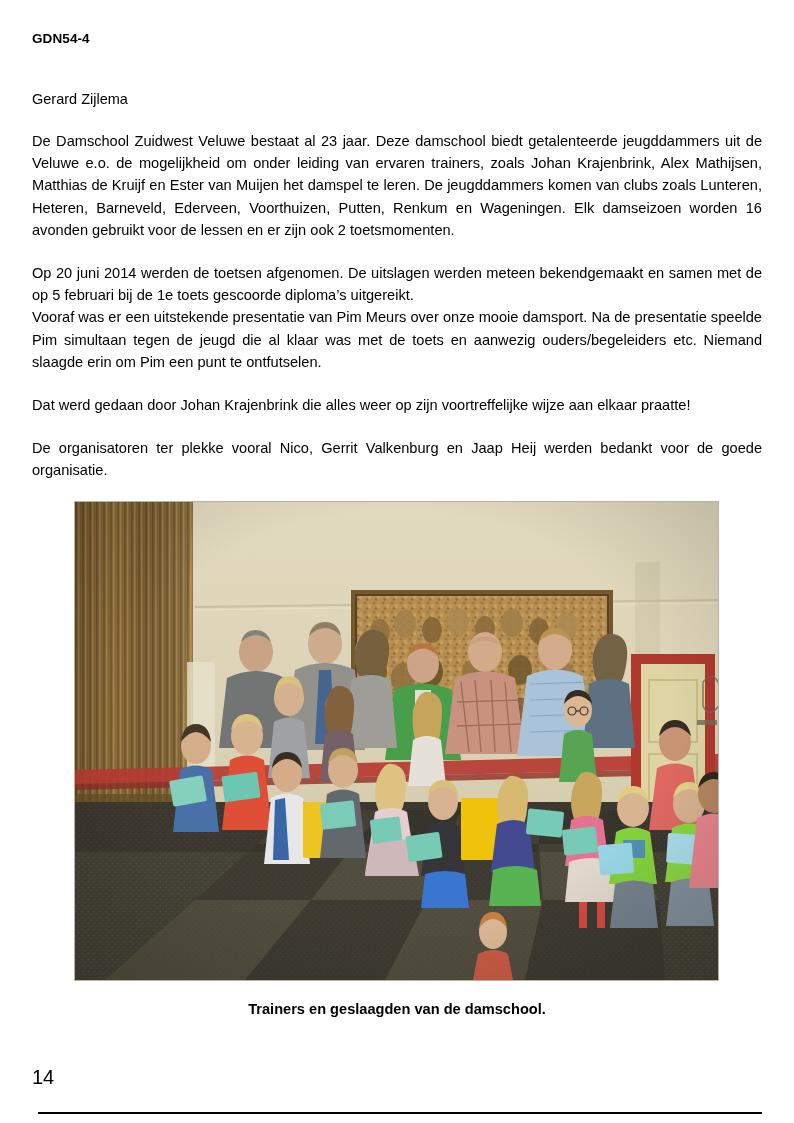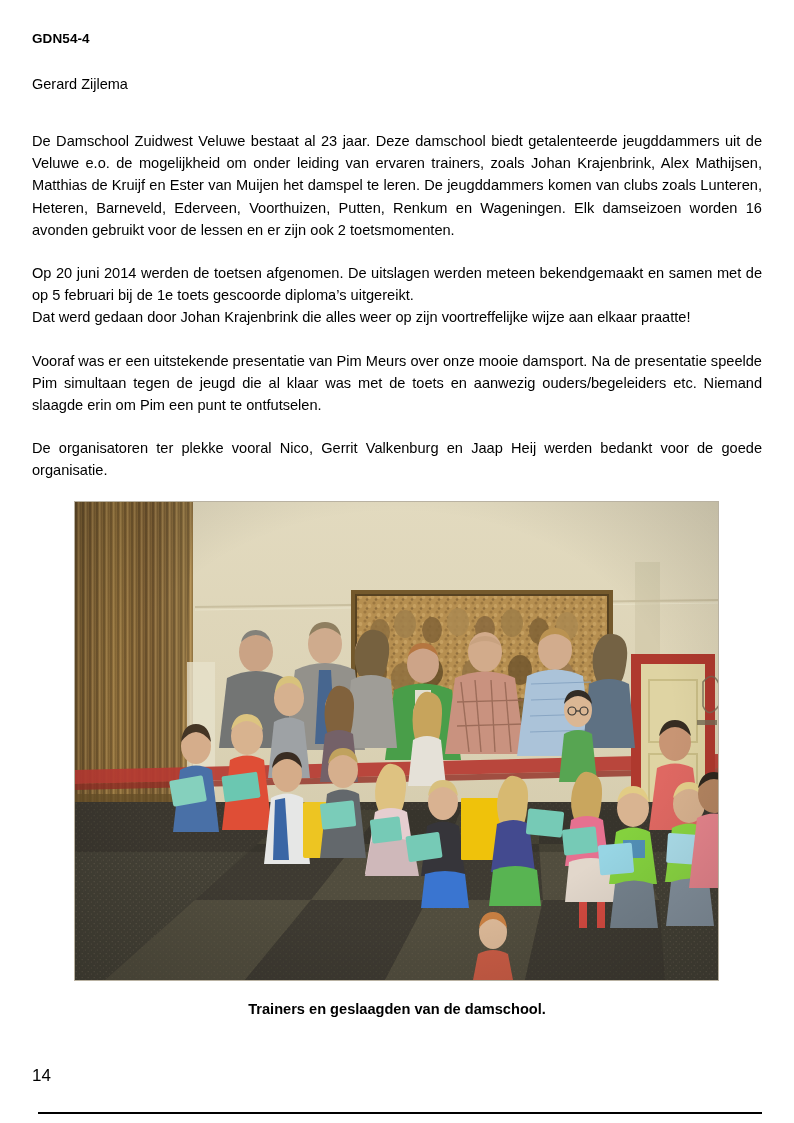--- a/index.html
+++ b/index.html
@@ -37,21 +37,21 @@
     left: 32px;
     top: 60px;
     font-size: 21.5px;
     font-weight: bold;
     letter-spacing: -0.1px;
     white-space: nowrap;
   }
   .article-author {
     position: absolute;
     left: 32px;
-    top: 76px;
+    top: 91px;
     font-size: 14.5px;
     font-weight: normal;
   }
 
   
   .body-col {
     position: absolute;
     left: 32px;
     top: 130px;
     width: 730px;
@@ -87,21 +87,21 @@
     text-align: center;
     font-size: 14.6px;
     font-weight: bold;
   }
 
   
   .page-number {
     position: absolute;
     left: 32px;
     top: 1066px;
-    font-size: 17px;
+    font-size: 20px;
   }
   .footer-rule {
     position: absolute;
     left: 38px;
     top: 1112px;
     width: 724px;
     height: 2px;
     background: #000000;
   }
 </style>
@@ -109,22 +109,22 @@
 <body>
 
 <div class="page">
 
   <div class="issue-code">GDN54-4</div>
   <div class="article-author">Gerard Zijlema</div>
 
   <div class="body-col">
     <p class="para">De Damschool Zuidwest Veluwe bestaat al 23 jaar. Deze damschool biedt getalenteerde jeugddammers uit de Veluwe e.o. de mogelijkheid om onder leiding van ervaren trainers, zoals Johan Krajenbrink, Alex Mathijsen, Matthias de Kruijf en Ester van Muijen het damspel te leren. De jeugddammers komen van clubs zoals Lunteren, Heteren, Barneveld, Ederveen, Voorthuizen, Putten, Renkum en Wageningen. Elk damseizoen worden 16 avonden gebruikt voor de lessen en er zijn ook 2 toetsmomenten.</p>
     <p class="para tight">Op 20 juni 2014 werden de toetsen afgenomen. De uitslagen werden meteen bekendgemaakt en samen met de op 5 februari bij de 1e toets gescoorde diploma’s uitgereikt.</p>
+    <p class="para">Vooraf was er een uitstekende presentatie van Pim Meurs over onze mooie damsport. Na de presentatie speelde Pim simultaan tegen de jeugd die al klaar was met de toets en aanwezig ouders/begeleiders etc. Niemand slaagde erin om Pim een punt te ontfutselen.</p>
     <p class="para">Dat werd gedaan door Johan Krajenbrink die alles weer op zijn voortreffelijke wijze aan elkaar praatte!</p>
-    <p class="para">Vooraf was er een uitstekende presentatie van Pim Meurs over onze mooie damsport. Na de presentatie speelde Pim simultaan tegen de jeugd die al klaar was met de toets en aanwezig ouders/begeleiders etc. Niemand slaagde erin om Pim een punt te ontfutselen.</p>
     <p class="para">De organisatoren ter plekke vooral Nico, Gerrit Valkenburg en Jaap Heij werden bedankt voor de goede organisatie.</p>
   </div>
 
   <div class="photo-frame">
     <svg class="photo-svg" viewBox="0 0 643 478" preserveAspectRatio="none">
       <defs>
         <linearGradient id="wallGrad" x1="0" y1="0" x2="0" y2="1">
           <stop offset="0" stop-color="#e3dcc2"></stop>
           <stop offset="0.55" stop-color="#ded6ba"></stop>
           <stop offset="1" stop-color="#d6cdb0"></stop>

